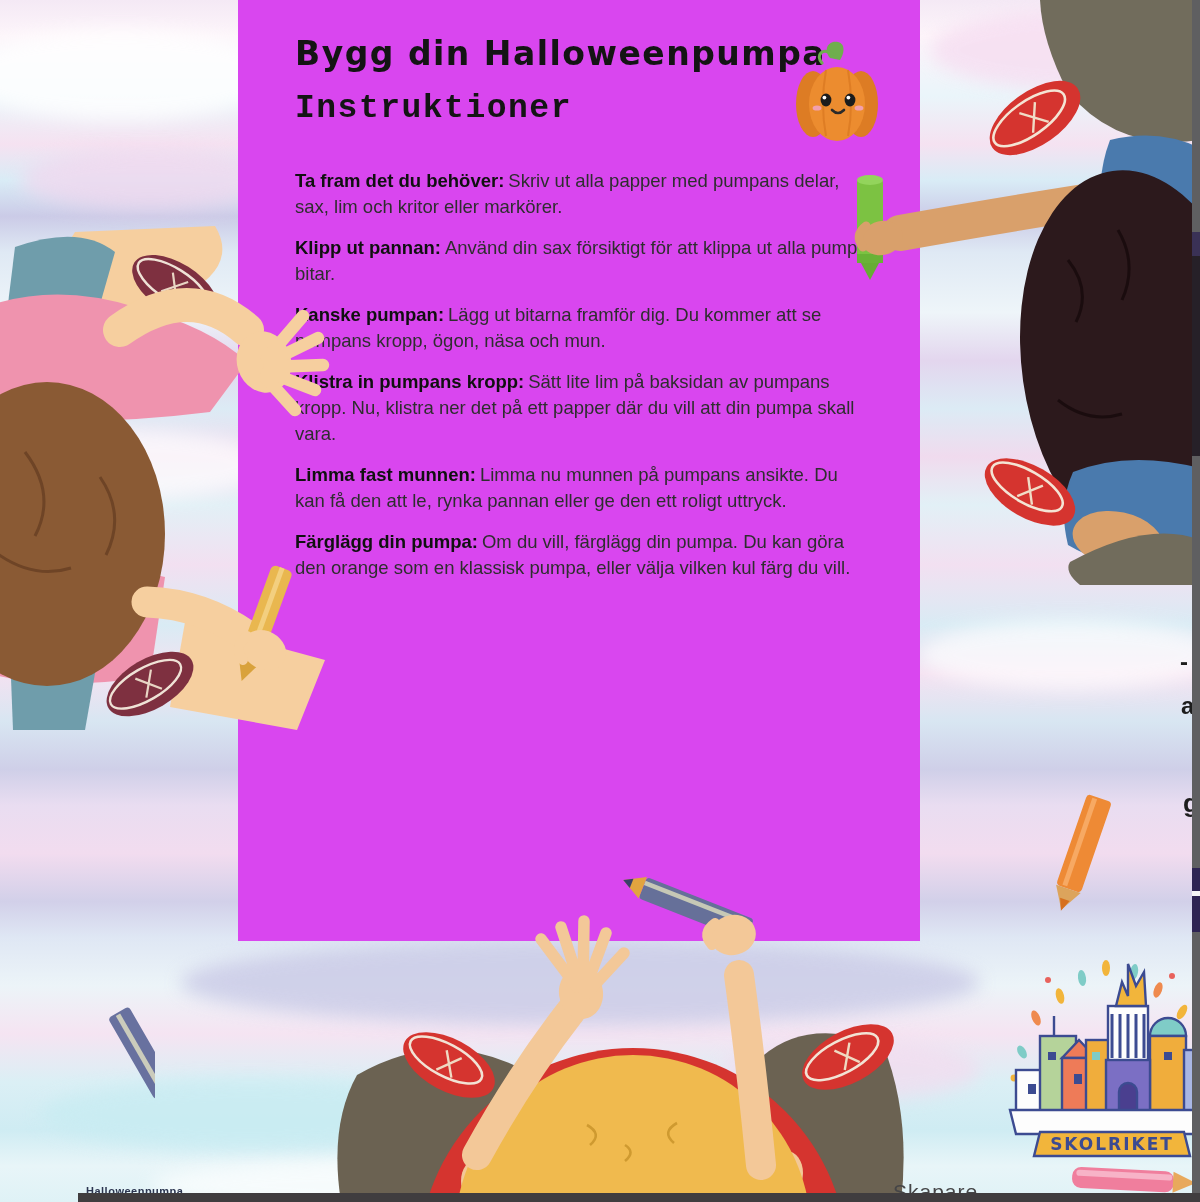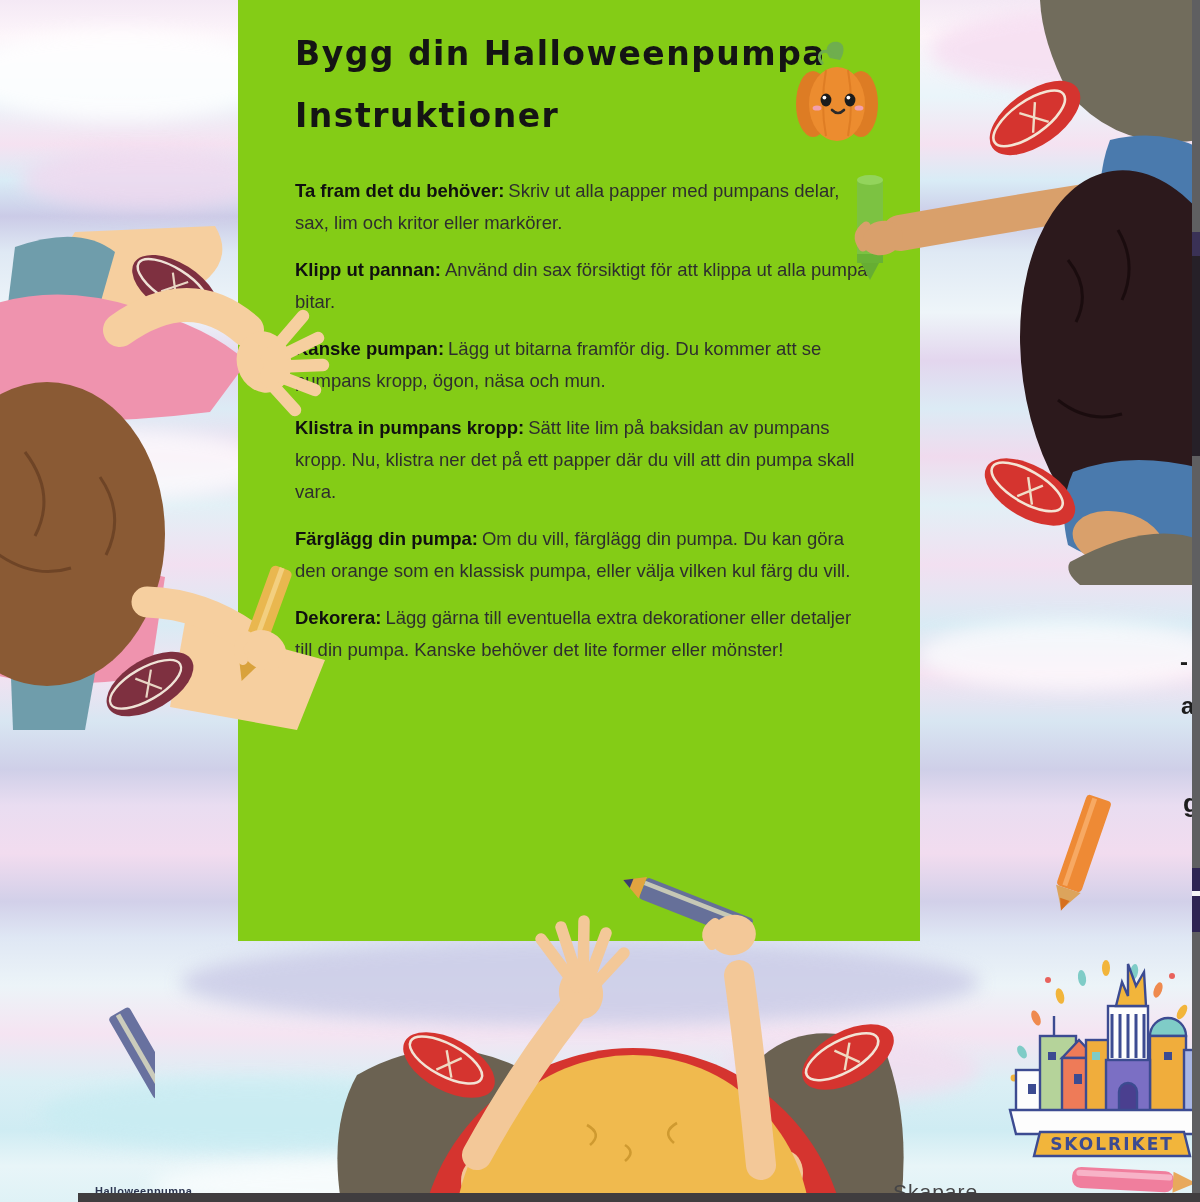--- a/index.html
+++ b/index.html
@@ -7,37 +7,37 @@
          font-family:"Liberation Sans",sans-serif;background:#e8f3f8;}
   
   .bg{position:absolute;inset:0;z-index:0;background:linear-gradient(180deg,
       #f4e9f5 0%,#fdf5fa 3%,#eaf5fa 8%,#f5e2f1 12%,#d9ecf6 15%,#cbcbe7 18%,
       #dfe9f4 21%,#eef5f9 26%,#e3d6ee 30%,#dcebf5 34%,#f0dbee 38%,#e2f0f6 42%,
       #f2e0f1 47%,#d9ebf4 52%,#f4e2f1 56%,#d8e6f2 60%,#cfcfe8 64%,#e9ddf1 67%,
       #f2dcef 71%,#d2d0e9 75%,#dfe7f4 78%,#ecf4f8 82%,#f5e4f2 86%,#dbeff5 90%,
       #cfecf3 94%,#e8f5f8 97%,#dff2f6 100%);}
   .streak{position:absolute;border-radius:50%;filter:blur(9px);z-index:0;}
   .paper{position:absolute;left:238px;top:0;width:682px;height:941px;
-         background:#84cc16;z-index:2;}
+         background:#d946ef;z-index:2;}
   .title{margin:30px 0 0 57px;font-family:"DejaVu Sans",sans-serif;
          font-weight:bold;font-size:33px;letter-spacing:1.5px;line-height:47px;
          color:#141414;}
   .content{margin-top:36px;padding:0 50px 0 57px;}
-  .para{margin:0 0 15px;font-size:18.5px;line-height:32px;color:#2e2e2e;}
+  .para{margin:0 0 15px;font-size:18.5px;line-height:26px;color:#2e2e2e;}
   .para b{color:#101010;margin-right:4px;}
   .abs{position:absolute;}
   .logo-wrap{position:absolute;left:1004px;top:956px;width:216px;height:202px;z-index:1;}
   .edge-strip{position:absolute;left:1192px;top:0;width:8px;height:1202px;
               background:#5f5f61;z-index:5;}
   .edge-strip .seg{position:absolute;left:0;width:8px;}
   .frag{position:absolute;z-index:4;font-family:"Liberation Sans",sans-serif;
         font-weight:bold;color:#1d1d1d;}
   .bottom-bar{position:absolute;left:78px;top:1193px;width:1122px;height:9px;
               background:#403d3f;z-index:5;}
-  .partial-left{position:absolute;left:95px;top:1185px;z-index:4;font-size:11px;
+  .partial-left{position:absolute;left:86px;top:1185px;z-index:4;font-size:11px;
                 font-weight:bold;color:#2c3550;letter-spacing:0.5px;}
   .partial-right{position:absolute;left:893px;top:1180px;z-index:4;font-size:21px;
                  color:#454547;letter-spacing:1px;}
   svg{display:block;}
 </style>
 </head>
 <body>
 
 <div class="stage">
 
@@ -47,21 +47,21 @@
   <div class="streak" style="left:930px;top:10px;width:300px;height:80px;background:#f6ddf1;opacity:.8;"></div>
   <div class="streak" style="left:-30px;top:430px;width:300px;height:70px;background:#ffffff;opacity:.7;"></div>
   <div class="streak" style="left:920px;top:620px;width:300px;height:70px;background:#ffffff;opacity:.65;"></div>
   <div class="streak" style="left:180px;top:940px;width:800px;height:85px;background:#c9c9e6;opacity:.8;"></div>
   <div class="streak" style="left:40px;top:1080px;width:420px;height:70px;background:#c8ecf2;opacity:.8;"></div>
   <div class="streak" style="left:720px;top:1040px;width:260px;height:60px;background:#f4dbef;opacity:.7;"></div>
   <div class="streak" style="left:150px;top:1160px;width:500px;height:50px;background:#ffffff;opacity:.7;"></div>
 
   <div class="paper">
     <div class="title">Bygg din Halloweenpumpa</div>
-    <div class="title" style="margin-top:15px;">Instruktioner</div>
+    <div class="title" style="margin-top:8px;font-family:Liberation Mono, monospace;">Instruktioner</div>
 
     <svg class="abs" style="left:548px;top:38px;" width="102" height="106" viewBox="0 0 102 106">
       <path d="M44 20 C36 10 44 2 52 4 C60 6 58 16 54 22 Z" fill="#6fae4e"></path>
       <path d="M46 16 c-9 -7 -17 1 -10 9" fill="none" stroke="#6fae4e" stroke-width="3.2" stroke-linecap="round"></path>
       <ellipse cx="27" cy="66" rx="17" ry="33" fill="#dd7c24"></ellipse>
       <ellipse cx="75" cy="66" rx="17" ry="33" fill="#dd7c24"></ellipse>
       <ellipse cx="51" cy="66" rx="28" ry="37" fill="#ec8c2f"></ellipse>
       <path d="M40 32 q-6 34 0 66 M62 32 q6 34 0 66" fill="none" stroke="#d8761f" stroke-width="2" opacity=".7"></path>
       <ellipse cx="40" cy="62" rx="5.4" ry="6.4" fill="#1c1c1c"></ellipse>
       <ellipse cx="64" cy="62" rx="5.4" ry="6.4" fill="#1c1c1c"></ellipse>
@@ -70,22 +70,22 @@
       <path d="M46 72 q6 6 12 0" fill="none" stroke="#2a2a2a" stroke-width="2.6" stroke-linecap="round"></path>
       <ellipse cx="31" cy="70" rx="4.4" ry="2.6" fill="#f2a0ae"></ellipse>
       <ellipse cx="73" cy="70" rx="4.4" ry="2.6" fill="#f2a0ae"></ellipse>
     </svg>
 
     <div class="content">
       <p class="para"><b>Ta fram det du behöver:</b><span>Skriv ut alla papper med pumpans delar, sax, lim och kritor eller markörer.</span></p>
       <p class="para"><b>Klipp ut pannan:</b><span>Använd din sax försiktigt för att klippa ut alla pumpa bitar.</span></p>
       <p class="para"><b>Kanske pumpan:</b><span>Lägg ut bitarna framför dig. Du kommer att se pumpans kropp, ögon, näsa och mun.</span></p>
       <p class="para"><b>Klistra in pumpans kropp:</b><span>Sätt lite lim på baksidan av pumpans kropp. Nu, klistra ner det på ett papper där du vill att din pumpa skall vara.</span></p>
+      <p class="para"><b>Limma fast munnen:</b><span>Limma nu munnen på pumpans ansikte. Du kan få den att le, rynka pannan eller ge den ett roligt uttryck.</span></p>
       <p class="para"><b>Färglägg din pumpa:</b><span>Om du vill, färglägg din pumpa. Du kan göra den orange som en klassisk pumpa, eller välja vilken kul färg du vill.</span></p>
-      <p class="para"><b>Dekorera:</b><span>Lägg gärna till eventuella extra dekorationer eller detaljer till din pumpa. Kanske behöver det lite former eller mönster!</span></p>
     </div>
   </div>
 
   <svg class="abs" style="left:1056px;top:790px;z-index:1;" width="100" height="150" viewBox="0 0 100 150">
     <g transform="rotate(19 43 10)">
       <rect x="30" y="8" width="26" height="96" rx="4" fill="#ee8a35"></rect>
       <rect x="36" y="10" width="5" height="92" fill="#f7a963"></rect>
       <polygon points="30,104 56,104 43,126" fill="#dca45c"></polygon>
       <polygon points="38,115 48,115 43,127" fill="#d66f1e"></polygon>
     </g>

